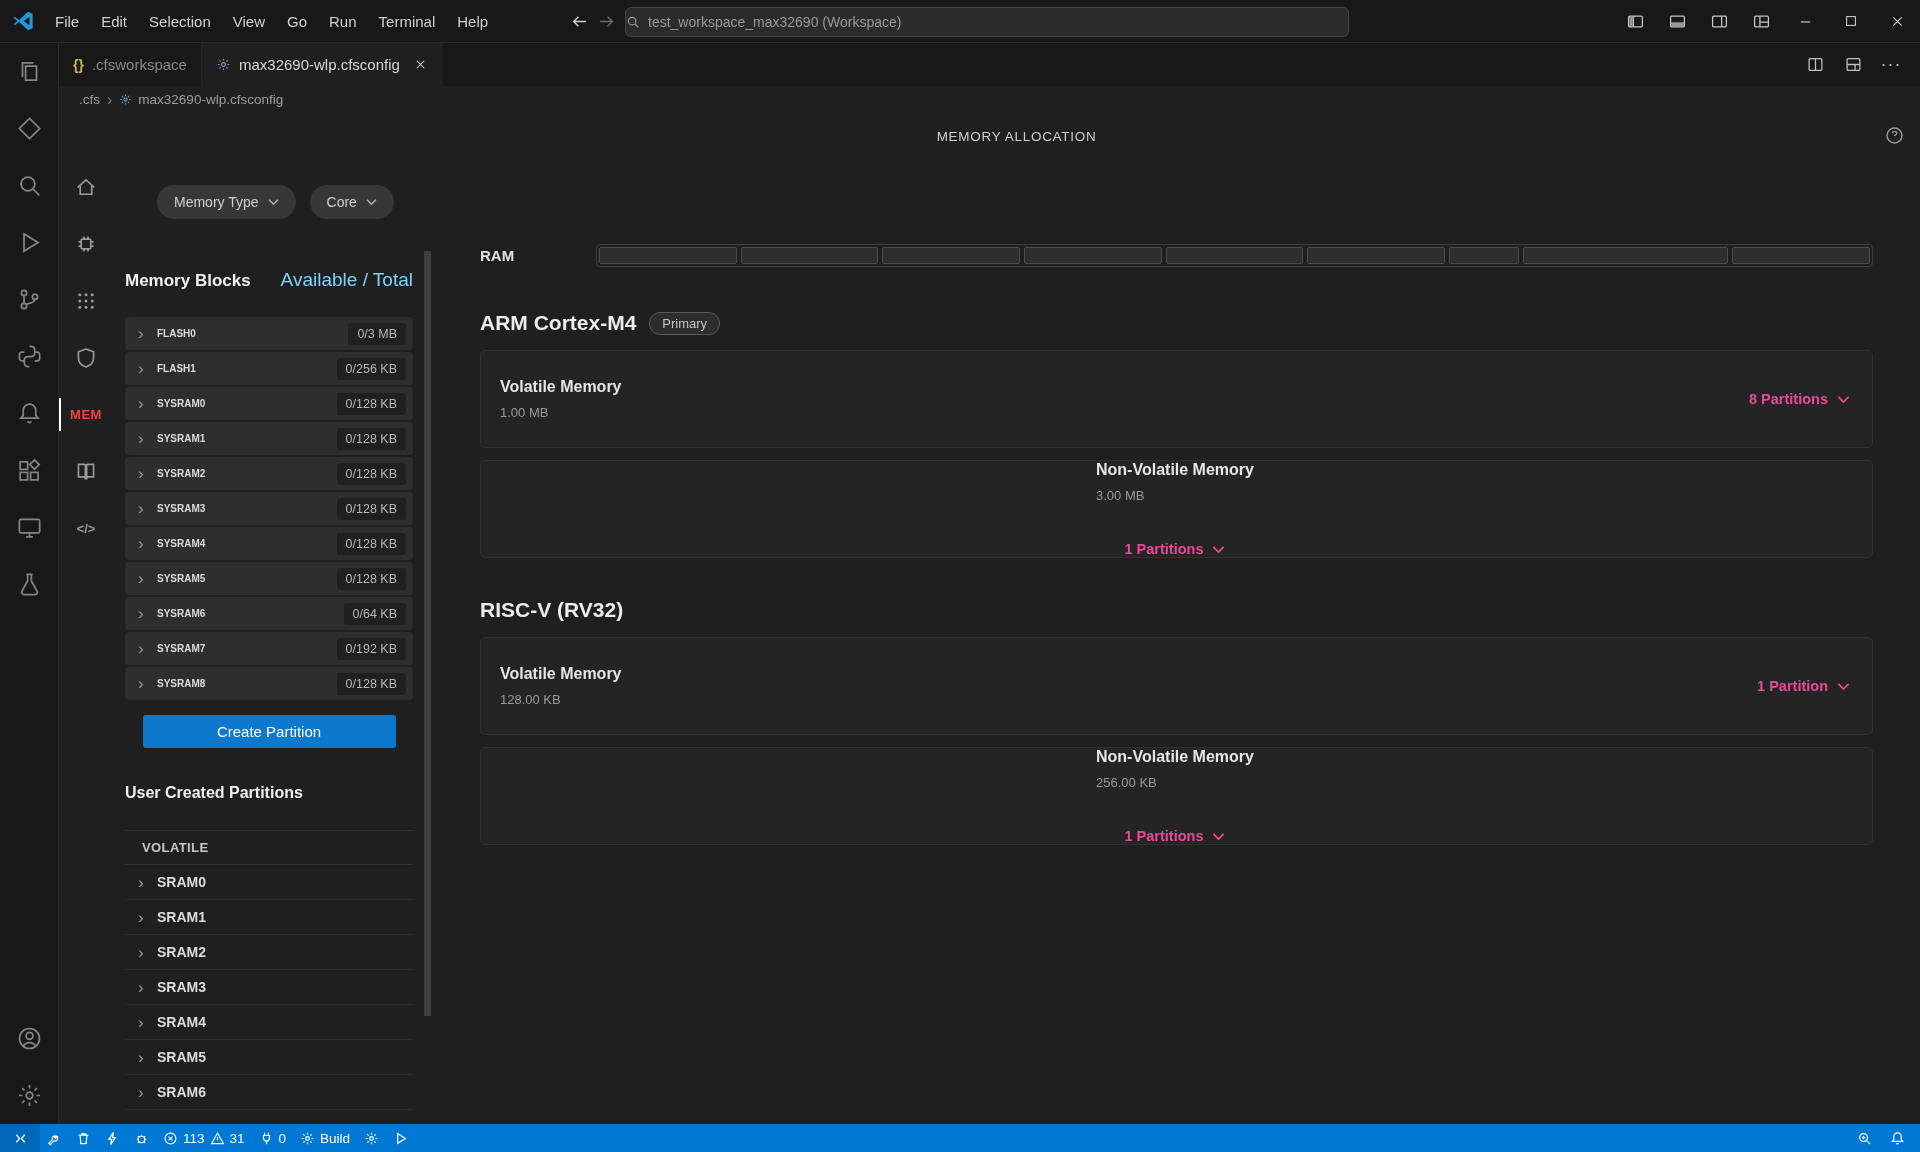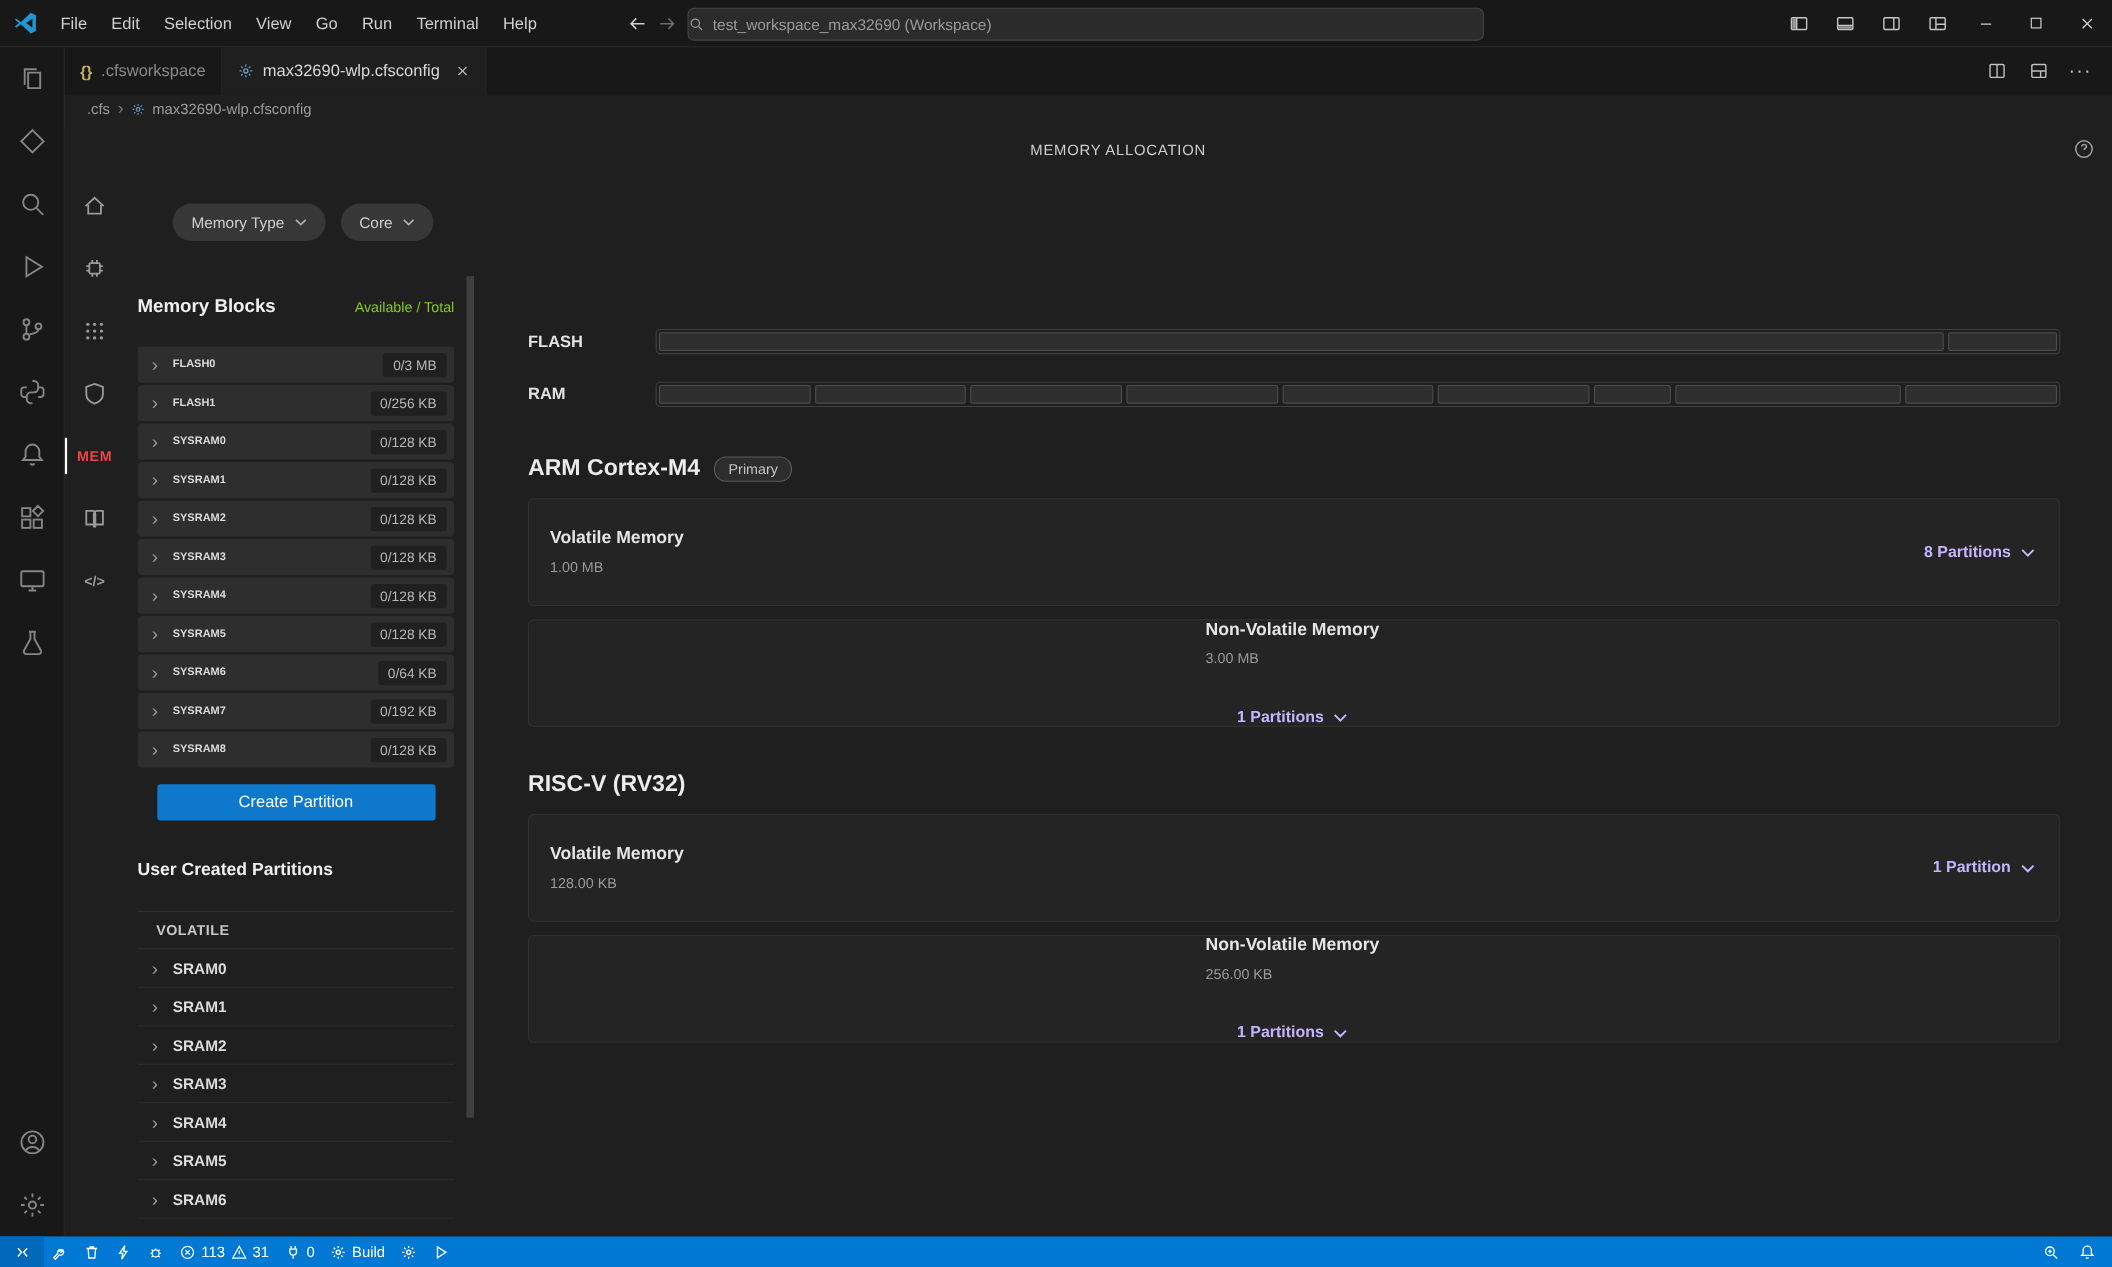--- a/index.html
+++ b/index.html
@@ -69,21 +69,21 @@
   .pill { height:34px; background:#373737; border-radius:17px; display:flex; align-items:center;
           gap:9px; padding:0 17px; font-size:14px; color:#d0d0d0;justify-content:flex-end; }
   .pill svg { color:#b0b0b0; }
 
   .columns { display:flex; margin-top:0; height:calc(100% - 106px); }
 
   
   .panel { width:288px; margin-left:12px; overflow:hidden; }
   .panel-head { margin-top:50px; display:flex; justify-content:space-between; align-items:baseline;gap:16px; }
   .panel-title { font-size:17px; font-weight:bold; color:#f0f0f0; }
-  .panel-legend { font-size:13px; color:#84cc16; }
+  .panel-legend { font-size:19px; color:#7dd3fc; }
   .block-list { margin-top:26px; }
   .block-row { height:33px; margin-bottom:2px; background:#2e2e2e; border-radius:4px;
                display:flex; align-items:center; padding:0 7px 0 13px; }
   .row-chevron { color:#9a9a9a; font-size:17px; line-height:1; width:19px; }
   .block-name { font-size:10px; font-weight:bold; color:#dcdcdc; flex:1; }
   .block-value { background:#202020; border-radius:3px; padding:4px 9px; font-size:12.5px; color:#b8b8b8; }
   .create-btn { display:block; width:253px; height:33px; margin:15px auto 0; background:#0e78cc;
                 color:#ffffff; border:none; border-radius:3px; font-size:15px;
                 font-family:"Liberation Sans",sans-serif; cursor:pointer; }
   .ucp-title { margin-top:36px; font-size:16px; font-weight:bold; color:#f0f0f0; }
@@ -112,21 +112,21 @@
   .core-badge { font-size:13px; color:#c5c5c5; background:#2d2d2d; border:1px solid #5a5a5a;
                 border-radius:11px; padding:3px 12px; }
 
   .card { margin-top:15px; background:#242424; border:1px solid #313131; border-radius:5px;
           height:98px; display:flex; align-items:center; justify-content:space-between;
           padding:0 22px 0 19px; }
   .card + .card { margin-top:12px;flex-direction:column; }
   .card-left { display:flex; flex-direction:column; gap:9px; }
   .card-title { font-size:16px; font-weight:bold; color:#e6e6e6; }
   .card-size { font-size:13px; color:#9a9a9a; }
-  .card-right { display:flex; align-items:center; gap:9px; color:#c4b5fd; }
+  .card-right { display:flex; align-items:center; gap:9px; color:#ec4899; }
   .part-label { font-size:14.5px; font-weight:bold; }
 
   
   .statusbar { height:28px; background:#0078d4; color:#ffffff; display:flex; align-items:center;
                font-size:13.5px; flex:0 0 28px; padding:0 8px 0 0; }
   .sb-left { display:flex; align-items:center; height:100%; }
   .sb-right { margin-left:auto; display:flex; align-items:center; gap:4px; }
   .sb-item { display:flex; align-items:center; gap:5px; padding:0 7px; height:100%; }
   .sb-item.remote { background:#0068b8; width:40px; justify-content:center; }
 </style>
@@ -512,27 +512,20 @@
                     <span class="sram-name">SRAM6</span>
                   </div>
               </div>
             </div>
 
             <div class="vscroll">
                 <div class="vthumb"></div>
               </div>
 
             <div class="main">
-              <div class="bar-row first">
-                <span class="bar-label">FLASH</span>
-                <div class="bar">
-                    <div class="seg" style="flex-grow: 3072;"></div>
-                    <div class="seg" style="flex-grow: 256;"></div>
-                  </div>
-              </div>
               <div class="bar-row second">
                 <span class="bar-label">RAM</span>
                 <div class="bar">
                     <div class="seg" style="flex-grow: 128;"></div>
                     <div class="seg" style="flex-grow: 128;"></div>
                     <div class="seg" style="flex-grow: 128;"></div>
                     <div class="seg" style="flex-grow: 128;"></div>
                     <div class="seg" style="flex-grow: 128;"></div>
                     <div class="seg" style="flex-grow: 128;"></div>
                     <div class="seg" style="flex-grow: 64;"></div>

